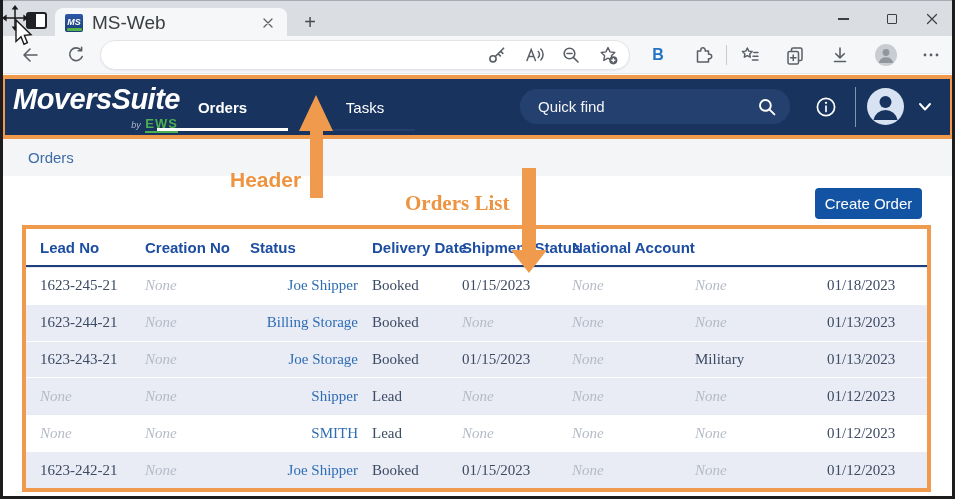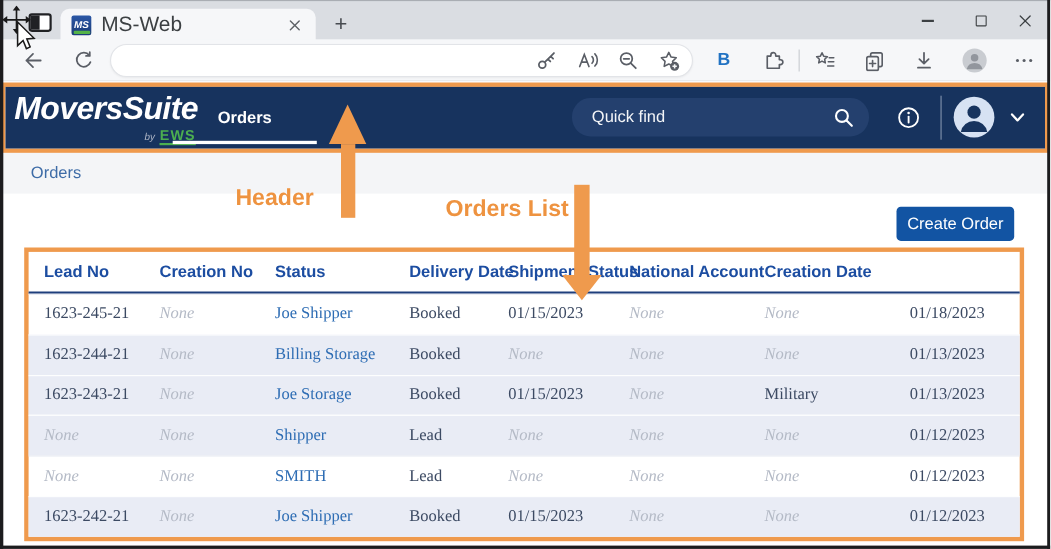--- a/index.html
+++ b/index.html
@@ -85,26 +85,26 @@
   .otable{position:absolute;inset:0;display:flex;flex-direction:column;font-size:15px;}
   .thead{display:grid;grid-template-columns:105px 105px 122px 90px 110px 123px 132px 1fr;
     height:38px;flex:none;border-bottom:2px solid #1E3E7C;align-items:center;}
   .th{padding-left:14px;color:var(--colhead);font-weight:bold;white-space:nowrap;}
   .tr{display:grid;grid-template-columns:105px 105px 122px 90px 110px 123px 132px 1fr;
     flex:1;align-items:center;border-top:1px solid #E6E9F1;font-family:Liberation Serif, serif;}
   .tr:first-of-type{border-top:none;}
   .tr.shaded{background:#E9ECF5;border-top-color:#fff;}
   .td{padding-left:14px;color:var(--rowtext);white-space:nowrap;}
   .td.none{color:var(--none);font-style:italic;}
-  .td.link{color:var(--link);}
+  .td.link{color:var(--link);text-align:right;}
 
   
   .anno{position:absolute;z-index:50;color:#EE9340;font-weight:bold;font-size:21px;white-space:nowrap;}
-  .anno-header-label{left:214px;top:94px;}
-  .anno-orders-label{left:405px;top:104px;}
+  .anno-header-label{left:230px;top:94px;}
+  .anno-orders-label{left:405px;top:117px;font-family:Liberation Serif, serif;}
   .arrow-stem{position:absolute;z-index:50;background:var(--orange);}
   .stem-header{left:310px;top:57px;width:13px;height:67px;}
   .head-header{position:absolute;z-index:50;left:299px;top:21px;width:0;height:0;
     border-left:17px solid transparent;border-right:17px solid transparent;border-bottom:36px solid var(--orange);}
   .stem-orders{left:522px;top:94px;width:14px;height:83px;}
   .head-orders{position:absolute;z-index:50;left:511px;top:176px;width:0;height:0;
     border-left:18px solid transparent;border-right:18px solid transparent;border-top:23px solid var(--orange);}
 
   .cursor{position:absolute;left:2px;top:5px;z-index:120;}
   .tab-actions{position:absolute;left:26px;top:12px;width:21px;height:17px;border:2px solid #202124;border-radius:3px;z-index:110;background:#fff;}
@@ -240,20 +240,21 @@
     <div class="app-outline">
       <div class="app-header">
         <div class="logo">
           <div class="logo-main">MoversSuite</div>
           <div class="logo-sub">
             <span class="logo-by">by</span>
             <span class="logo-ews">EWS</span>
           </div>
         </div>
         <div class="nav-item nav-orders">Orders</div>
+        <div class="nav-item nav-tasks">Tasks</div>
         <input class="quickfind" placeholder="Quick find" style="">
         <div class="qf-search">
           <svg width="20" height="20" viewBox="0 0 20 20" fill="none" stroke="#FFFFFF" stroke-width="1.9" stroke-linecap="round">
               <circle cx="8.4" cy="8.4" r="5.4"></circle>
               <path d="M12.6 12.6 L17.4 17.4"></path>
             </svg>
         </div>
         <div class="info-ic">
           <svg width="22" height="22" viewBox="0 0 22 22" fill="none" stroke="#FFFFFF" stroke-width="1.7">
               <circle cx="11" cy="11" r="8.6"></circle>
@@ -284,21 +285,20 @@
 
     <div class="table-outline">
       <div class="otable">
         <div class="thead" id="thead">
             <span class="th">Lead No</span>
             <span class="th">Creation No</span>
             <span class="th">Status</span>
             <span class="th">Delivery Date</span>
             <span class="th">Shipment Status</span>
             <span class="th">National Account</span>
-            <span class="th">Creation Date</span>
           </div>
 
       <div class="tr">
             <span class="td">1623-245-21</span>
             <span class="td none">None</span>
             <span class="td link">Joe Shipper</span>
             <span class="td">Booked</span>
             <span class="td">01/15/2023</span>
             <span class="td none">None</span>
             <span class="td none">None</span>

